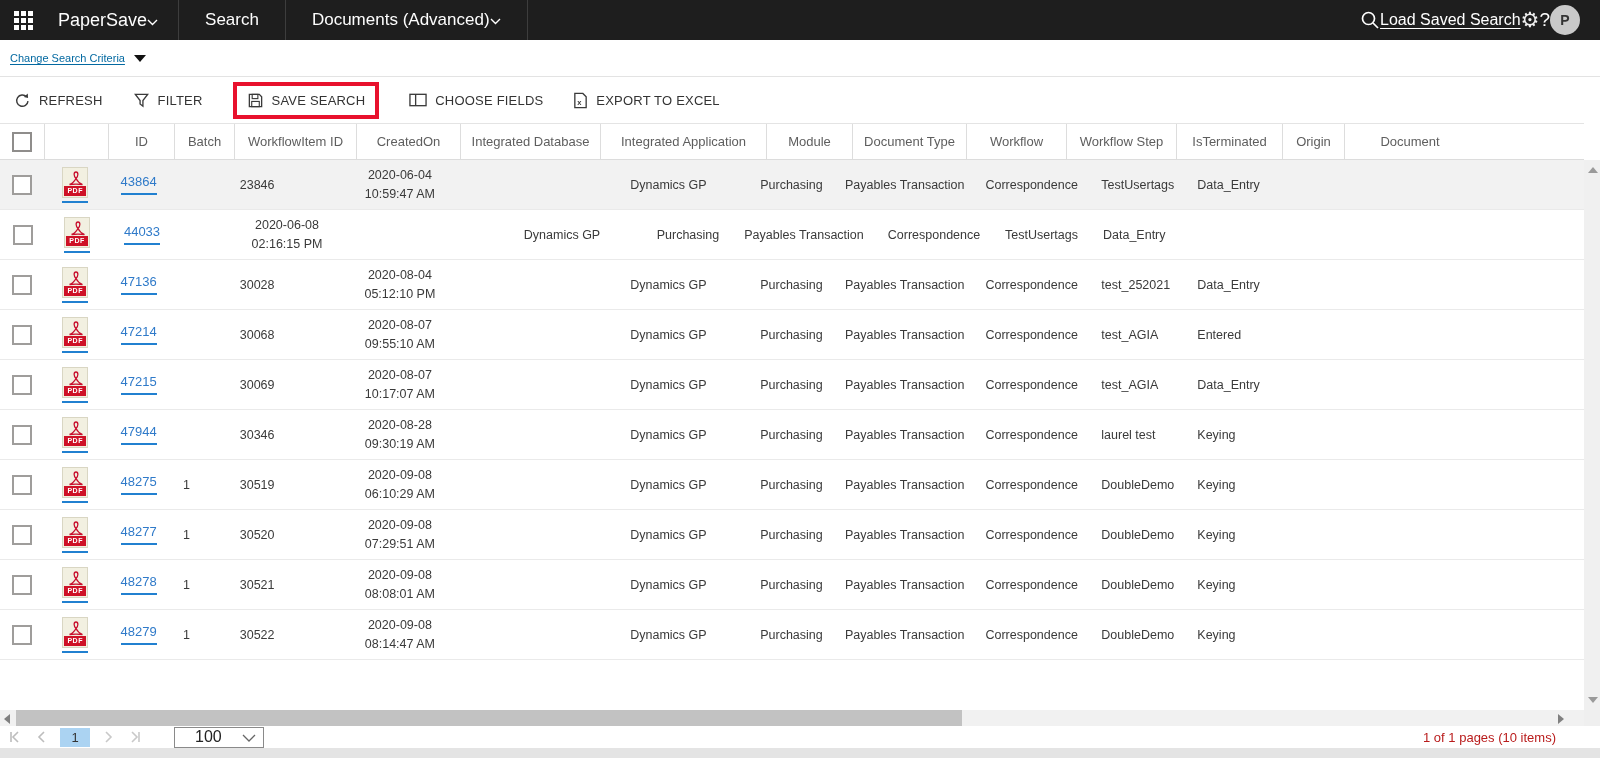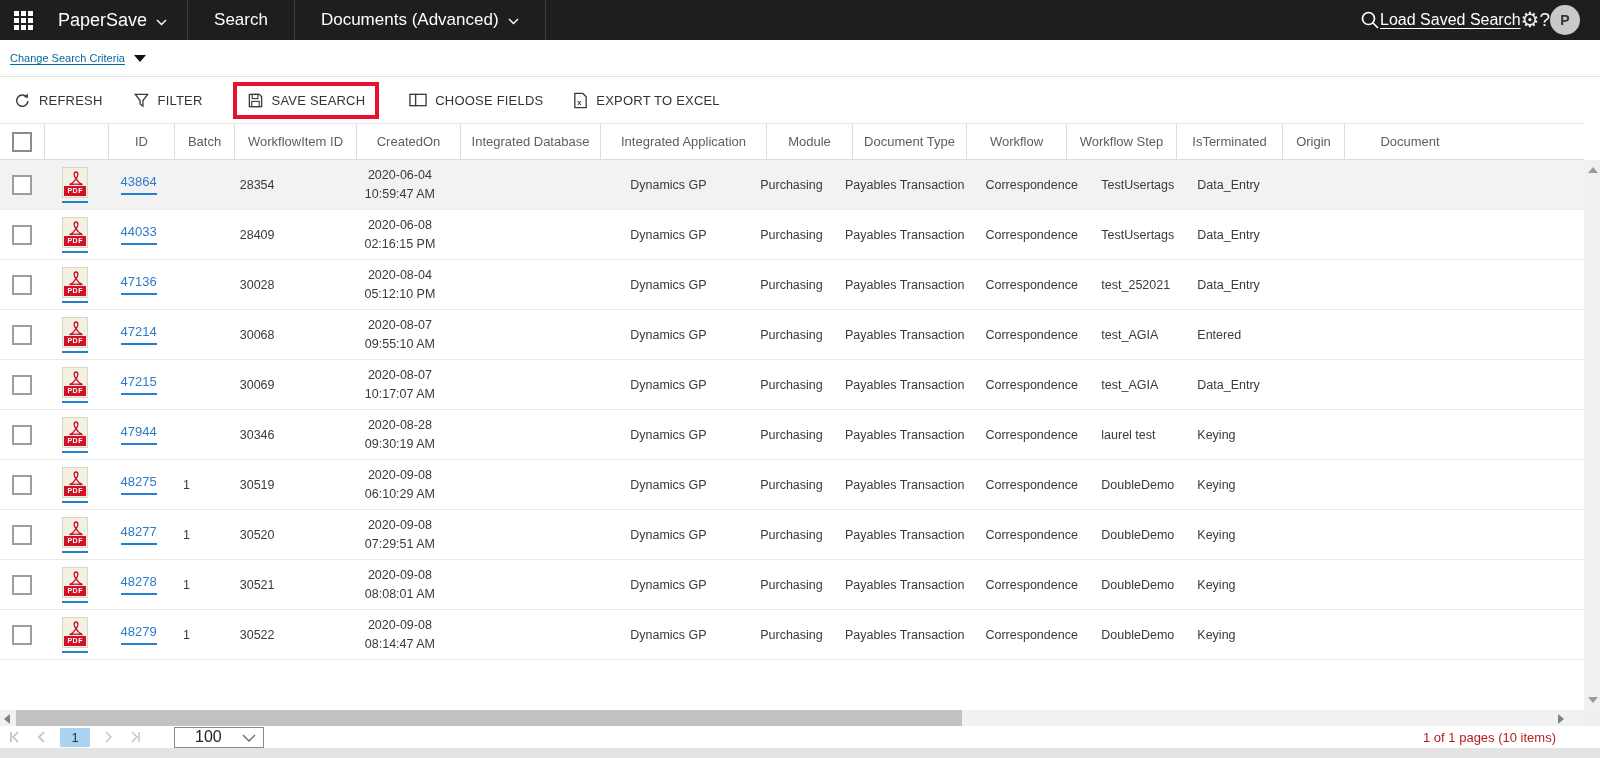--- a/index.html
+++ b/index.html
@@ -5,21 +5,21 @@
   * { margin:0; padding:0; box-sizing:border-box; }
   html,body { width:1600px; height:758px; overflow:hidden; background:#fff;
               font-family:"Liberation Sans","DejaVu Sans",sans-serif; }
   body { position:relative; }
 
   
   .topbar { height:40px; background:#1e1e1e; display:flex; align-items:stretch; color:#fff; }
   .waffle { width:46px; display:flex; align-items:center; justify-content:center; background:none; border:none; cursor:pointer; }
   .wgrid { display:grid; grid-template-columns:repeat(3,5px); grid-gap:2px; }
   .wgrid span { width:5px; height:5px; background:#fff; }
-  .nav-item { display:flex; align-items:center; gap:9px; padding:0 26px; font-size:17px; color:#fdfdfd; cursor:pointer; }
+  .nav-item { display:flex; align-items:center; padding:0 26px; font-size:17px; color:#fdfdfd; cursor:pointer; }
   .nav-item.brand { font-size:18px; padding:0 20px 0 12px; }
   .vsep { width:1px; background:#3d3d3d; }
   .tb-spacer { flex:1; }
   .tb-right { display:flex; align-items:center; padding-right:20px; }
   .tb-right .sicon { display:flex; align-items:center; }
   .loadlink { color:#fff; font-size:16px; text-decoration:underline; text-underline-offset:3px; cursor:pointer; }
   .gear { font-size:21px; color:#ededed; line-height:1; cursor:pointer; font-family:"DejaVu Sans",sans-serif; }
   .helpq { font-size:19px; color:#fff; cursor:pointer; }
   .avatar { width:30px; height:30px; border-radius:50%; background:#c9c9c9; color:#333; display:flex; align-items:center; justify-content:center; font-size:14px; font-weight:bold; cursor:pointer; }
   .chev { display:inline-block; }
@@ -221,21 +221,21 @@
                 <path d="M12 3 C9.5 3 9.5 7 12 9.5 C14.5 7 14.5 3 12 3 M12 9.5 C10 13 7.5 15 5.5 15.5 C9 15 15 15 18.5 15.5 C16 14.5 13.5 12.5 12 9.5" fill="none" stroke="#c8102e" stroke-width="1.3"></path>
               </svg>
               <span class="pdfbadge">PDF</span>
             </span>
           </span>
         </div>
         <div class="gcell c2">
           <a class="idlink">43864</a>
         </div>
         <div class="gcell c3"></div>
-        <div class="gcell c4">28354</div>
+        <div class="gcell c4">23846</div>
         <div class="gcell c5">
           <div class="dt">
             <span>2020-06-04</span>
             <span>10:59:47 AM</span>
           </div>
         </div>
         <div class="gcell c6"></div>
         <div class="gcell c7">Dynamics GP</div>
         <div class="gcell c8">Purchasing</div>
         <div class="gcell c9">Payables Transaction</div>
@@ -257,21 +257,20 @@
                 <path d="M12 3 C9.5 3 9.5 7 12 9.5 C14.5 7 14.5 3 12 3 M12 9.5 C10 13 7.5 15 5.5 15.5 C9 15 15 15 18.5 15.5 C16 14.5 13.5 12.5 12 9.5" fill="none" stroke="#c8102e" stroke-width="1.3"></path>
               </svg>
               <span class="pdfbadge">PDF</span>
             </span>
           </span>
         </div>
         <div class="gcell c2">
           <a class="idlink">44033</a>
         </div>
         <div class="gcell c3"></div>
-        <div class="gcell c4">28409</div>
         <div class="gcell c5">
           <div class="dt">
             <span>2020-06-08</span>
             <span>02:16:15 PM</span>
           </div>
         </div>
         <div class="gcell c6"></div>
         <div class="gcell c7">Dynamics GP</div>
         <div class="gcell c8">Purchasing</div>
         <div class="gcell c9">Payables Transaction</div>

